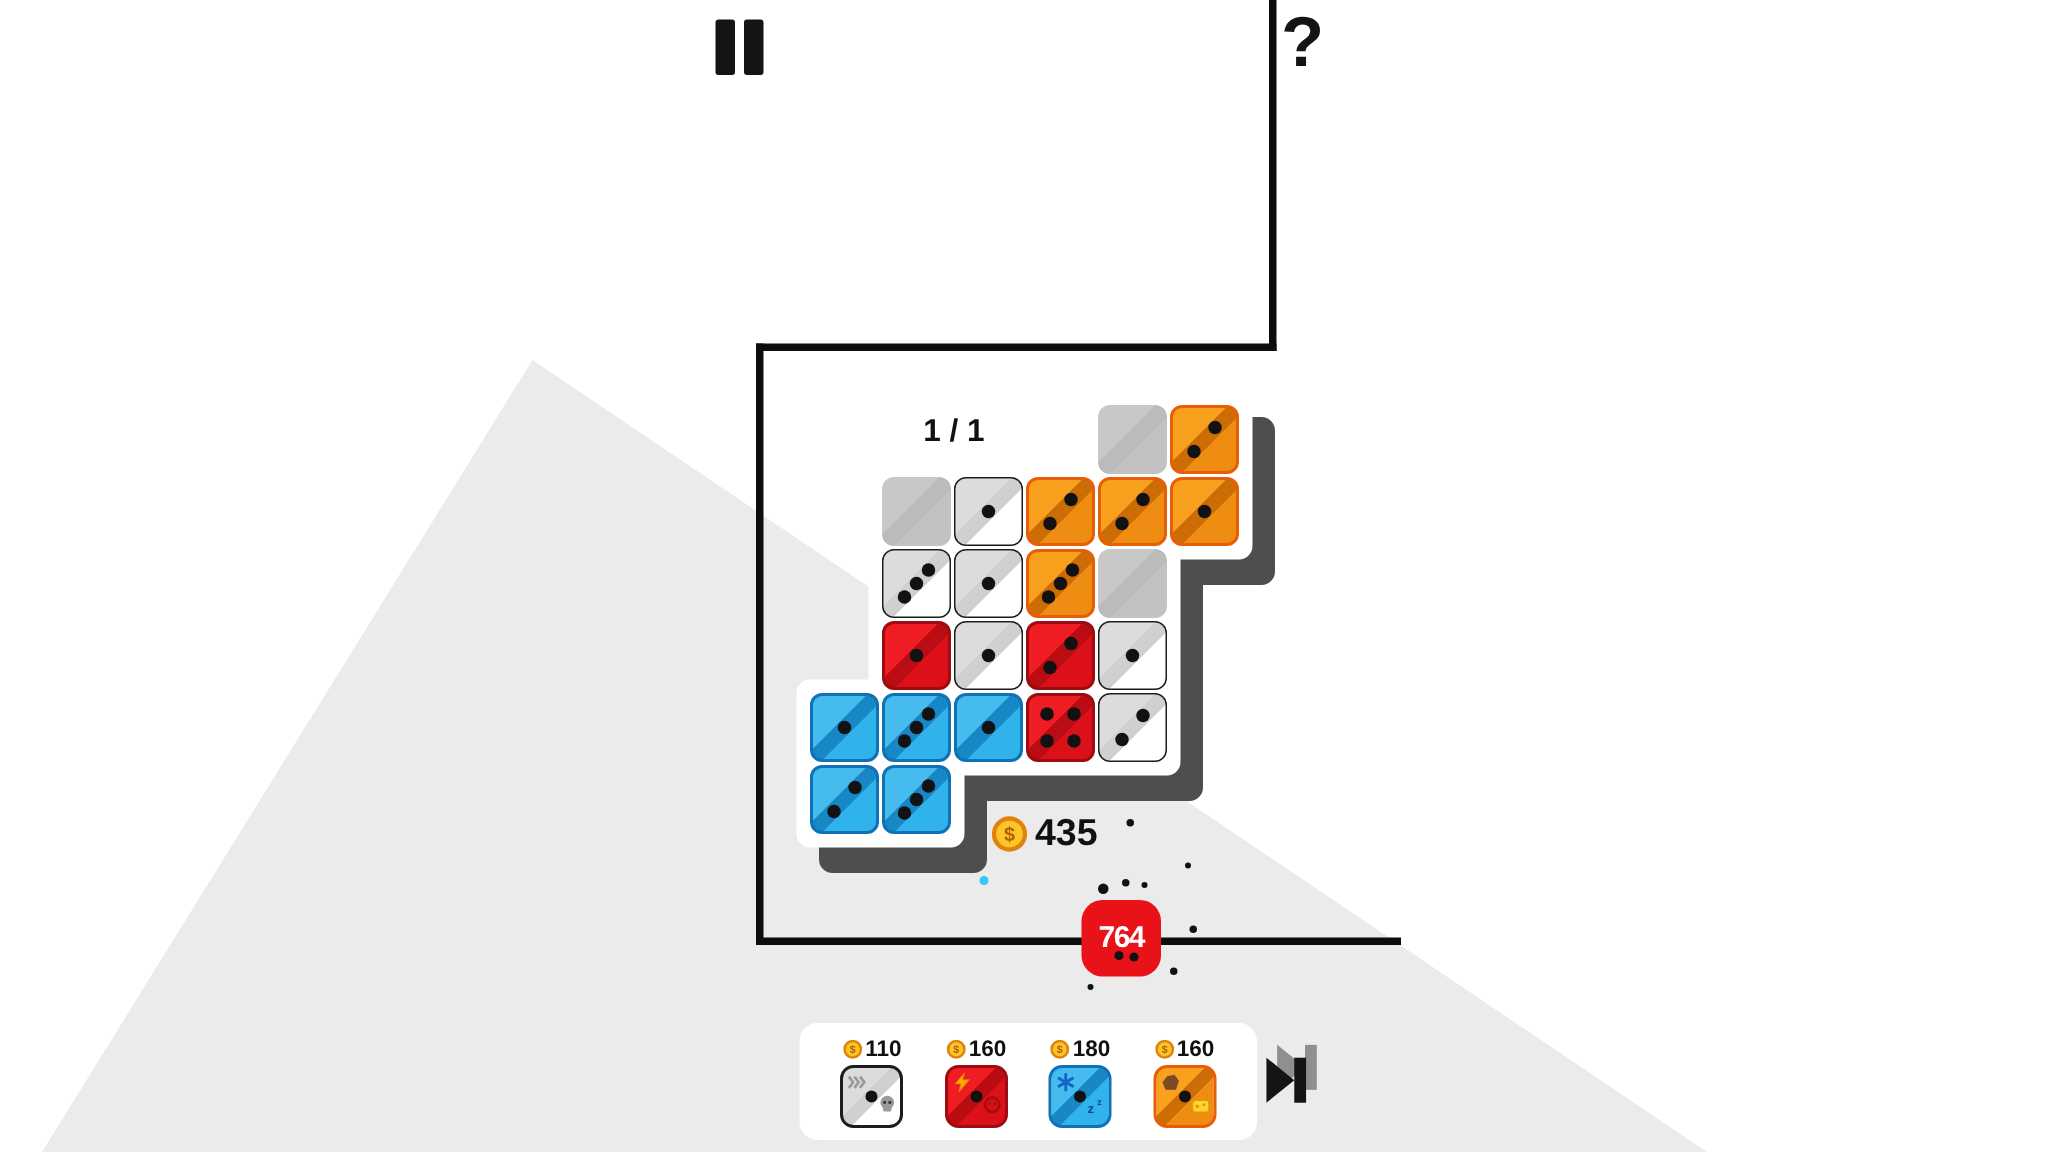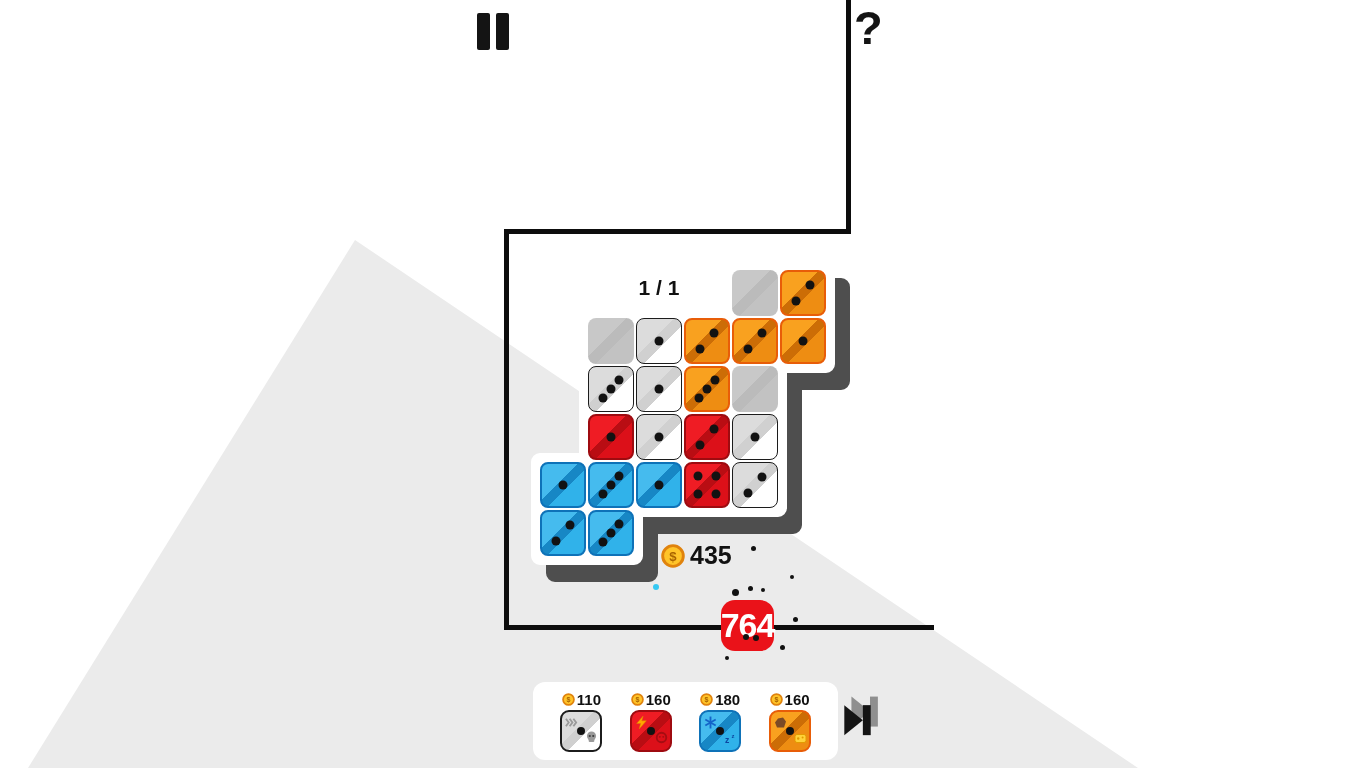--- a/index.html
+++ b/index.html
@@ -13,31 +13,31 @@
   
   .bline{position:absolute;background:#0d0d0d;z-index:1;}
   
   #pause-button{position:absolute;left:477px;top:13px;width:36px;height:38px;cursor:pointer;z-index:3;}
   #pause-button .bar{position:absolute;top:0;width:13px;height:37px;background:#141414;border-radius:2px;}
   #pause-button .bar.b1{left:0;}
   #pause-button .bar.b2{left:19px;}
   
   #help-button{position:absolute;left:854px;top:2px;font-size:47px;font-weight:700;color:#141414;z-index:3;cursor:pointer;line-height:1.1;}
   
-  #progress-label{position:absolute;left:599px;top:276px;width:120px;text-align:center;font-size:21px;font-weight:700;color:#111;z-index:3;}
+  #progress-label{position:absolute;left:576px;top:276px;width:120px;text-align:center;font-size:21px;font-weight:700;color:#111;z-index:3;}
   
   #coin-counter{position:absolute;left:661px;top:541px;display:flex;align-items:center;gap:5px;z-index:3;}
   #coin-counter .amount{font-size:25px;font-weight:700;color:#111;}
   
   .tile{position:absolute;box-sizing:border-box;border-radius:8px;z-index:2;}
   .pip{position:absolute;width:9px;height:9px;background:#121212;border-radius:50%;transform:translate(-50%,-50%);}
   
   #damage-badge{position:absolute;left:721px;top:600px;width:53px;height:51px;background:#EA1219;border-radius:14px;
     display:flex;align-items:center;justify-content:center;z-index:4;}
-  #damage-badge span{color:#fff;font-size:34px;font-weight:700;letter-spacing:-1px;}
+  #damage-badge span{color:#fff;font-size:20px;font-weight:700;letter-spacing:-1px;}
   
   .dot{position:absolute;border-radius:50%;z-index:5;}
   
   #shop-bar{position:absolute;left:533px;top:682px;width:305px;height:78px;background:#ffffff;border-radius:12px;
     display:flex;align-items:center;justify-content:space-evenly;z-index:3;}
   .shop-item{display:flex;flex-direction:column;align-items:center;gap:2px;cursor:pointer;}
   .price-row{display:flex;align-items:center;gap:2px;}
   .price-row .price{font-size:15px;font-weight:700;color:#111;}
   .shop-die{position:relative;width:42px;height:42px;box-sizing:border-box;border-radius:9px;}
   .shop-die .center-pip{position:absolute;left:50%;top:50%;width:8px;height:8px;background:#121212;border-radius:50%;transform:translate(-50%,-50%);}

